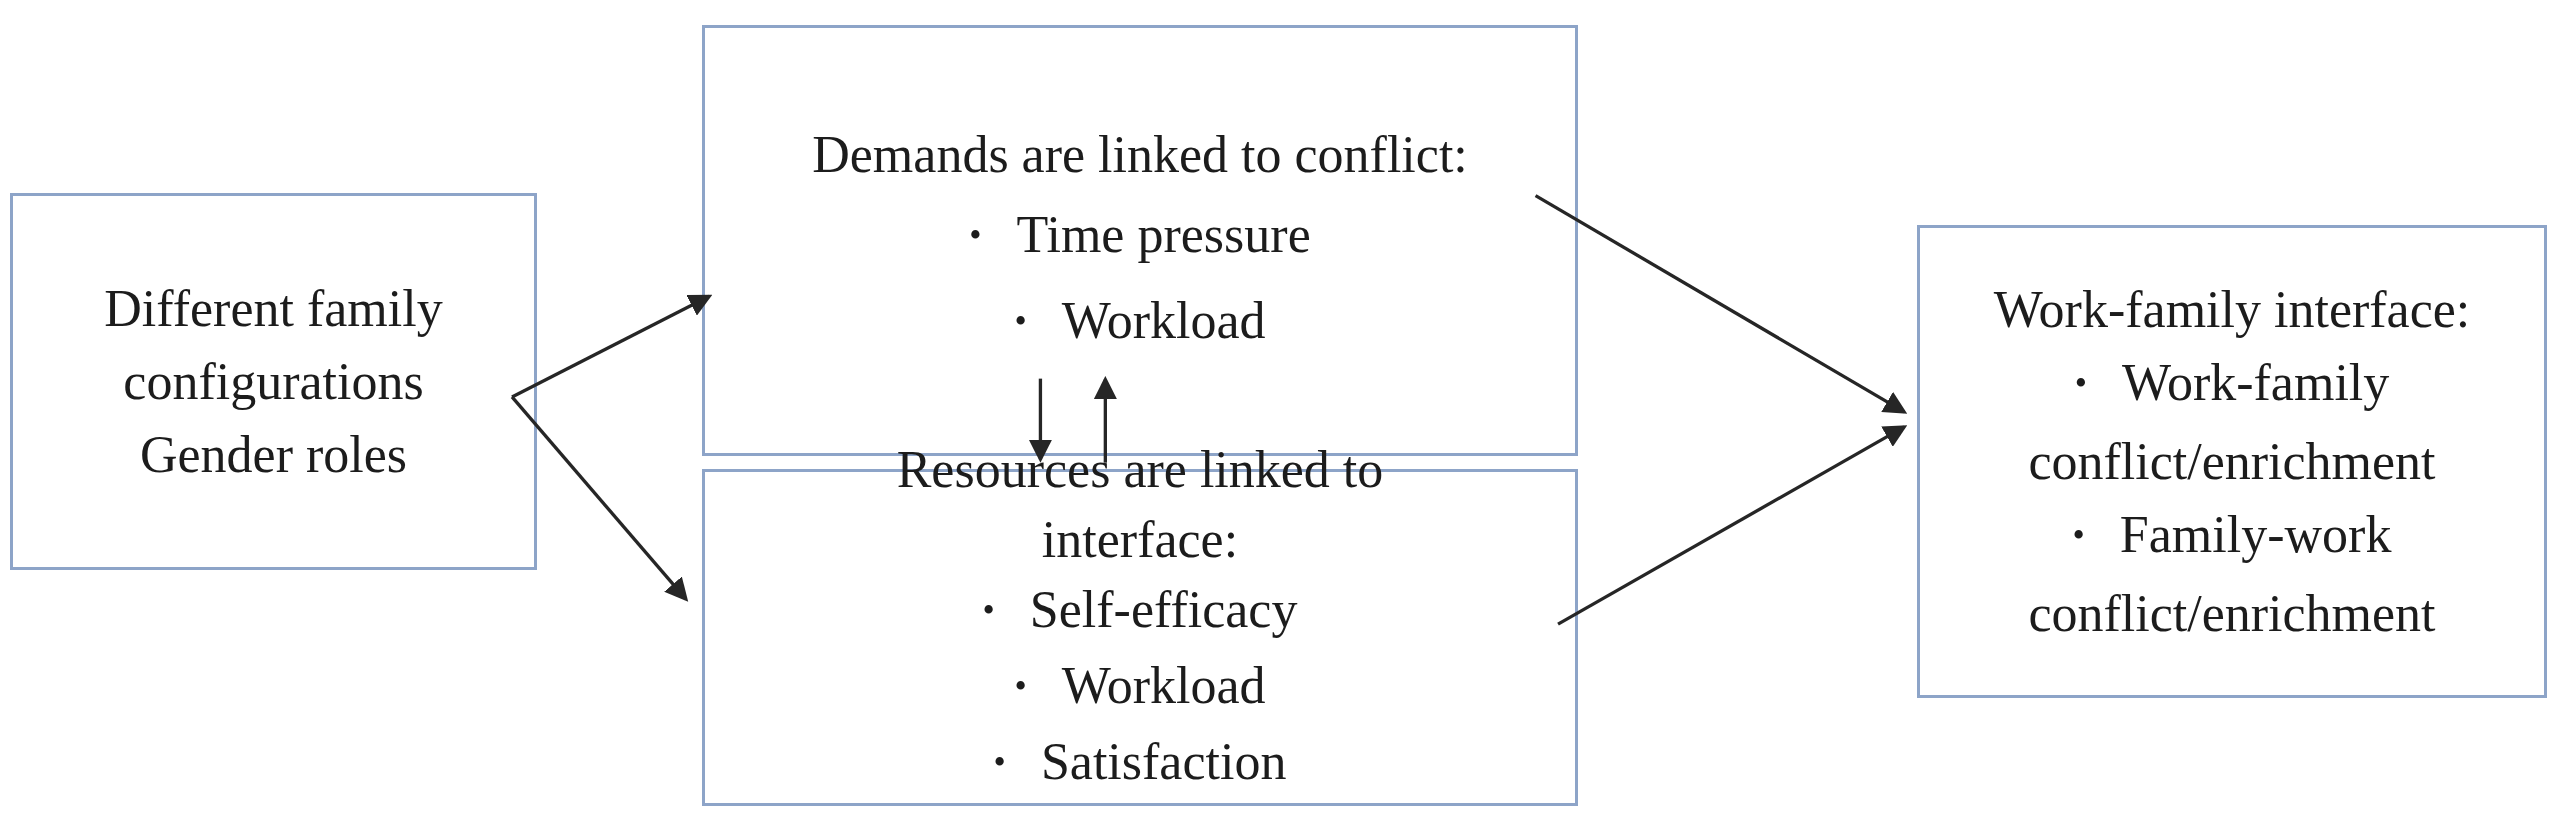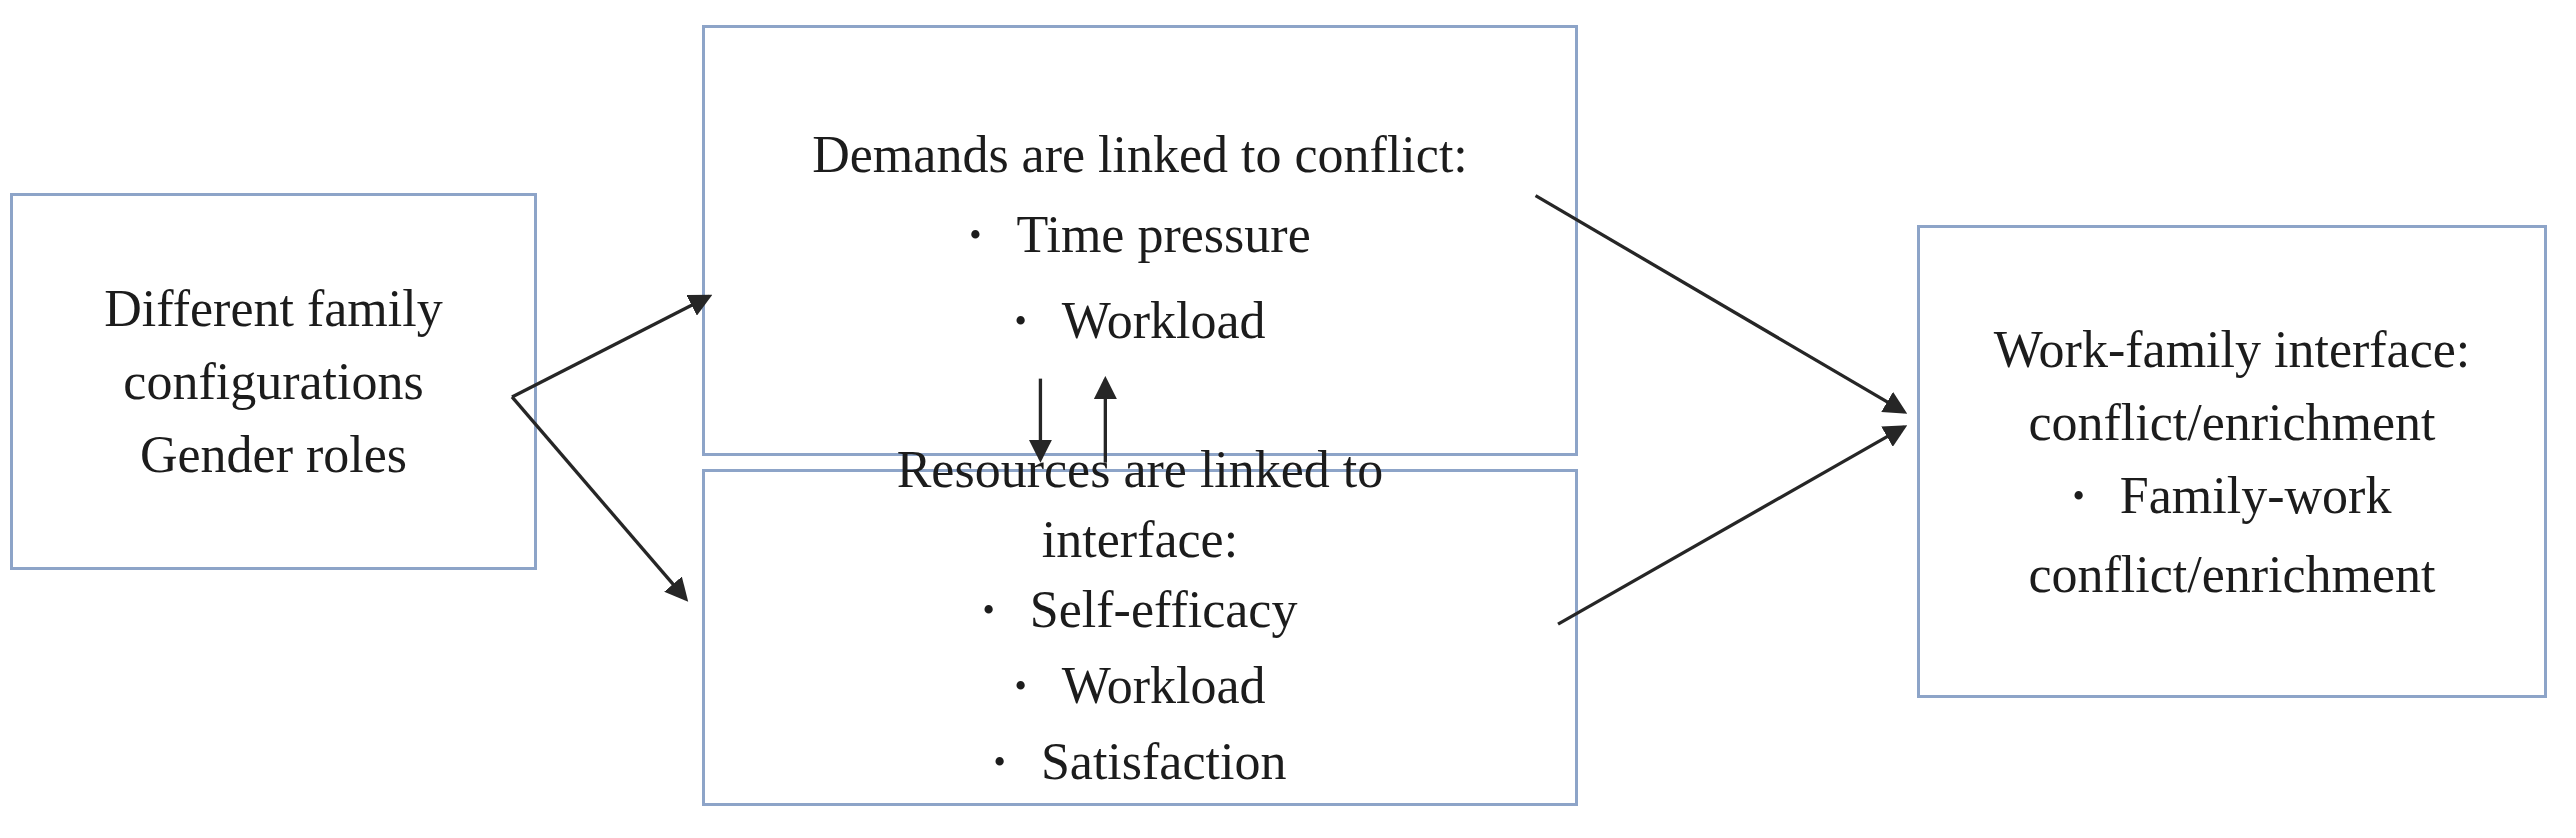--- a/index.html
+++ b/index.html
@@ -81,20 +81,23 @@
     <div class="bline">
       <span class="bullet">•</span><span>Workload</span>
     </div>
     <div class="bline">
       <span class="bullet">•</span><span>Satisfaction</span>
     </div>
   </div>
 
   <div class="dbox box-interface">
     <div class="tline">Work-family interface:</div>
+    <div class="bline">
+      <span class="bullet">•</span><span>Work-family</span>
+    </div>
     <div class="tline">conflict/enrichment</div>
     <div class="bline">
       <span class="bullet">•</span><span>Family-work</span>
     </div>
     <div class="tline">conflict/enrichment</div>
   </div>
 
   <svg class="arrows" viewBox="0 0 3095 1007" xmlns="http://www.w3.org/2000/svg">
     <defs>
       <marker id="ah" viewBox="0 0 10 10" refX="8.5" refY="5" markerWidth="7" markerHeight="7" orient="auto-start-reverse">

